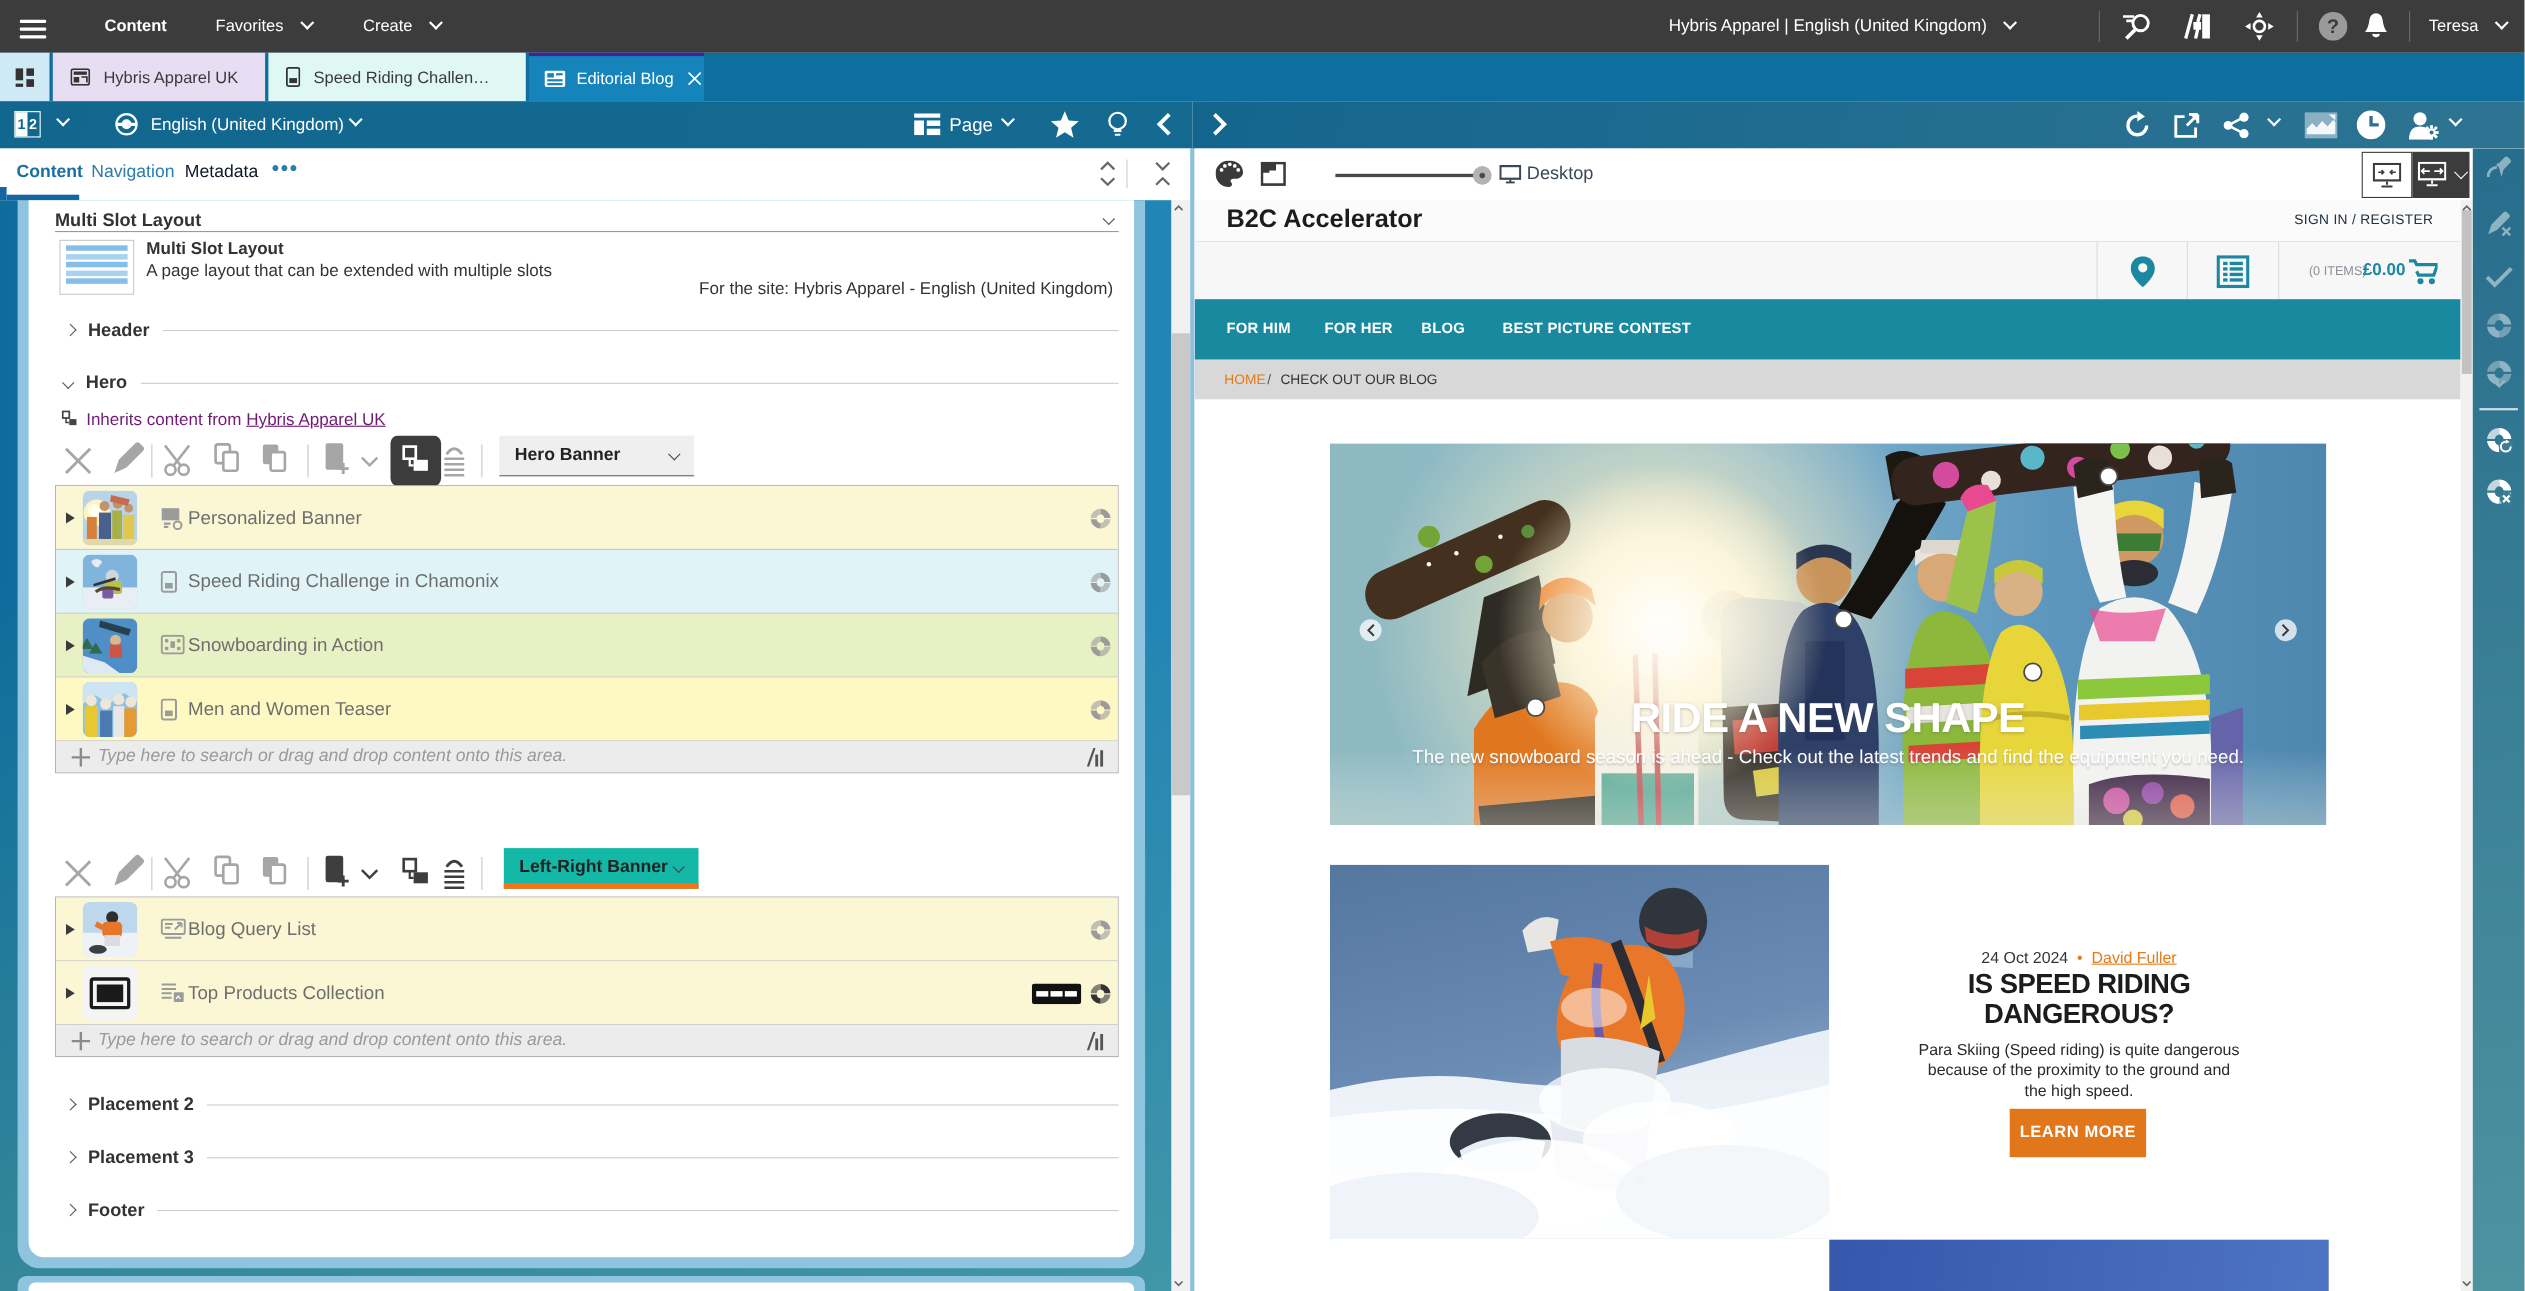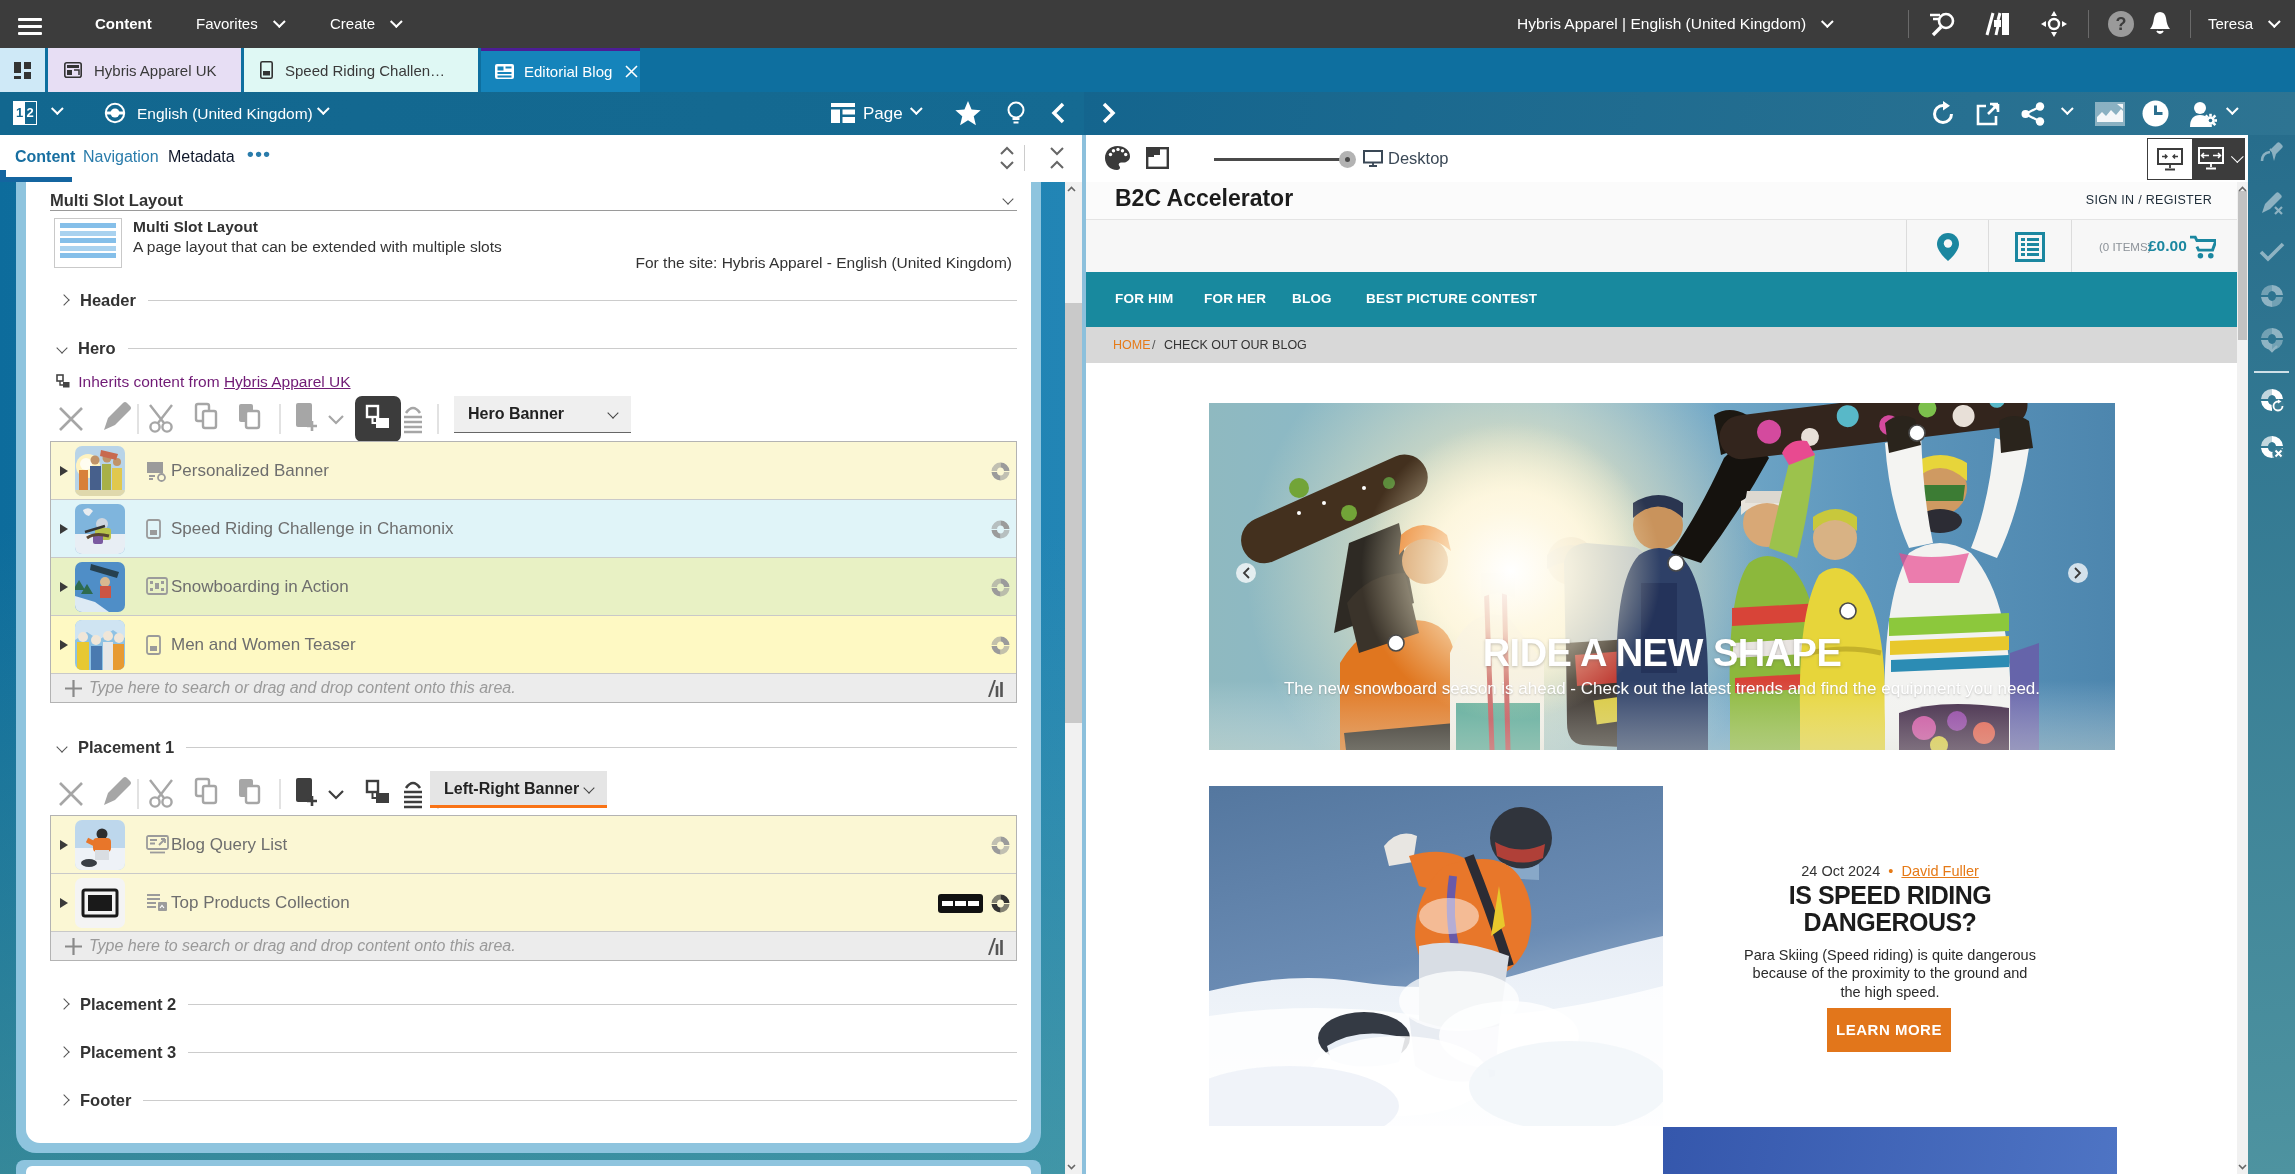--- a/index.html
+++ b/index.html
@@ -392,25 +392,20 @@
         <path d="M8.5 0 L8.5 17 M0 8.5 L17 8.5" stroke="#8a8a8a" stroke-width="2.2"></path>
       </svg>
       <span style="margin-left:38px;">Type here to search or drag and drop content onto this area.</span>
       <svg width="17" height="17" viewBox="0 0 17 17" style="position:absolute;right:12px;top:6px;">
         <path d="M2 17 L8 0" stroke="#555" stroke-width="2"></path>
         <path d="M10 6 L10 17 M14.5 2 L14.5 17" stroke="#555" stroke-width="2.6"></path>
       </svg>
     </div>
   </div>
 
-  <div class="sect" style="top:555px;height:20px;">
-          <span class="chev-d" style="margin-left:8px;"></span>
-          <span class="lbl">Placement 1</span>
-          <span class="line"></span>
-        </div>
 
   <svg width="980" height="46" viewBox="0 0 980 46" style="position:absolute;left:-2px;top:589px;">
     <g stroke="#a6a6a6" stroke-width="2.6" fill="none">
       <path d="M36 12 L58 34 M58 12 L36 34"></path>
     </g>
     <g fill="#a6a6a6">
       <path d="M80 34 L84 22 L99 7 Q101 5 103 7 L106 10 Q108 12 106 14 L91 29 Z"></path>
     </g>
     <line x1="114" y1="8" x2="114" y2="38" stroke="#d9d9d9" stroke-width="1.5"></line>
     <g stroke="#a6a6a6" stroke-width="2.4" fill="none">
@@ -436,21 +431,21 @@
       <rect x="343" y="10" width="11" height="11" fill="none" stroke="#3e3e3e" stroke-width="2.4"></rect>
       <rect x="352" y="22" width="13" height="10" fill="#3e3e3e"></rect>
       <path d="M348.5 21 L348.5 27 L352 27" fill="none" stroke="#3e3e3e" stroke-width="2"></path>
     </g>
     <g stroke="#3e3e3e" fill="none">
       <path d="M382 17 Q389 7 396 17" stroke-width="2.6"></path>
       <path d="M380 21 L398 21 M380 26 L398 26 M380 31 L398 31 M380 36 L398 36" stroke-width="2.4"></path>
     </g>
     <line x1="414" y1="8" x2="414" y2="38" stroke="#d9d9d9" stroke-width="1.5"></line>
   </svg>
-  <div style="position:absolute;left:404px;top:589px;width:177px;height:37px;background:#e5e5e5;border-bottom:3px solid #f97316;">
+  <div style="position:absolute;left:432px;top:589px;width:177px;height:37px;background:#14b8a6;border-bottom:5px solid #f97316;">
     <span style="font-size:16px;font-weight:bold;color:#222;line-height:36px;margin-left:14px;">Left-Right Banner</span>
     <span class="chev-d" style="position:absolute;right:14px;top:13px;border-color:#444;"></span>
   </div>
 
   <div class="slotbox" style="top:633px;">
     <div class="srow" style="background:#fbf7d4;">
       <div class="tri"></div>
       <div class="thumb"><svg width="50" height="50" viewBox="0 0 50 50">
         <rect width="50" height="50" fill="#bdd7ec"></rect>
         <rect x="0" y="28" width="50" height="22" fill="#eef2f7"></rect>

